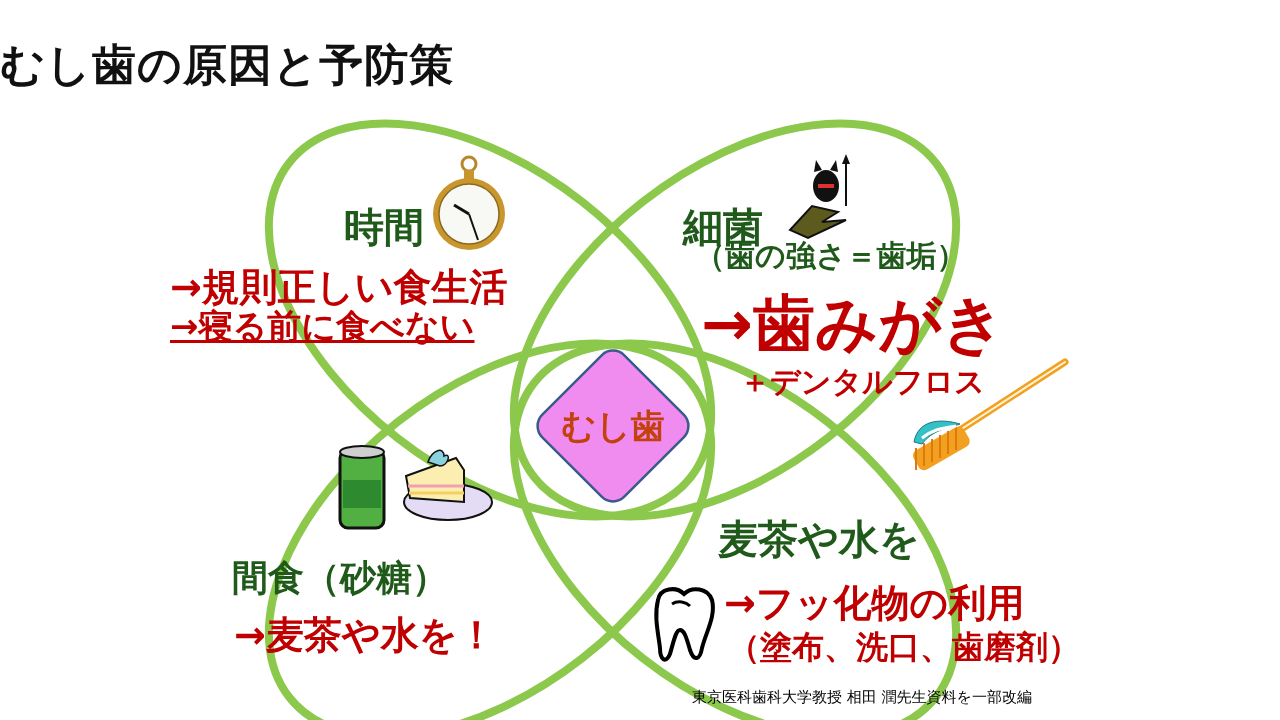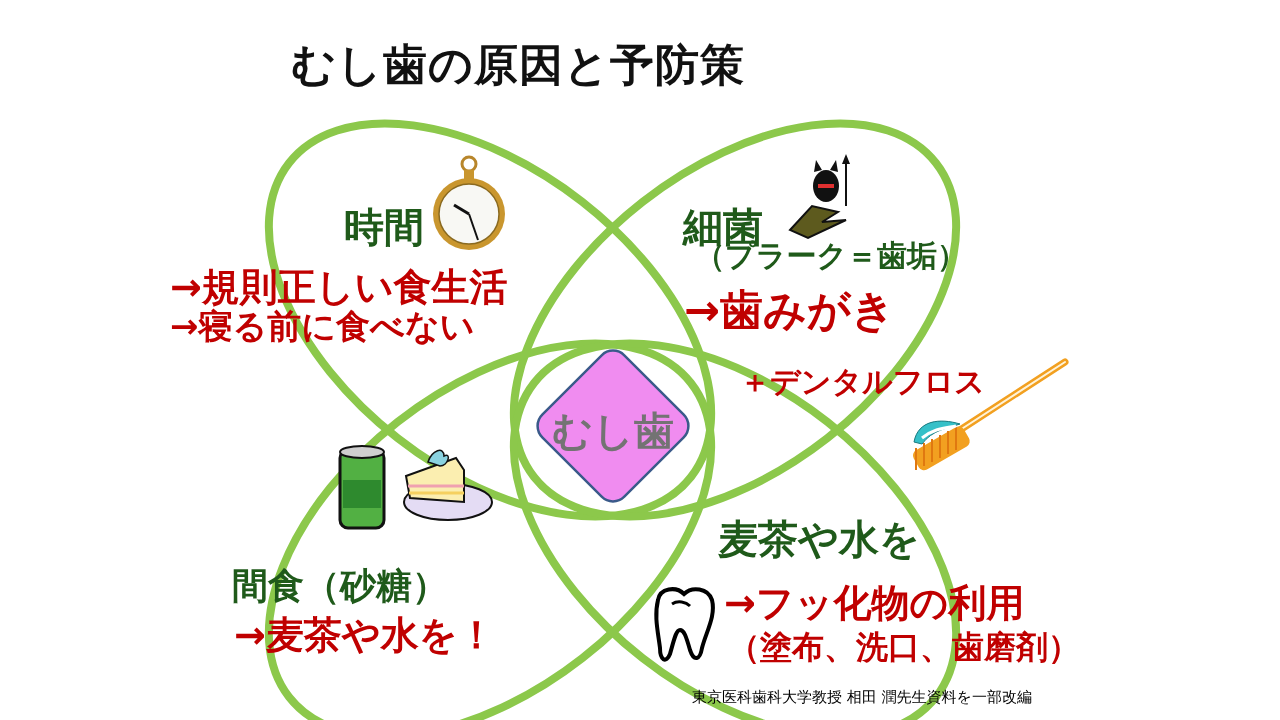--- a/index.html
+++ b/index.html
@@ -1,23 +1,23 @@
 <!DOCTYPE html>
 <html><head>
 <meta charset="utf-8">
 <style>
   html, body { margin:0; padding:0; background:#ffffff; }
   body { width:1280px; height:720px; position:relative; overflow:hidden;
          font-family:"DejaVu Sans", "Liberation Sans", sans-serif; }
   .abs { position:absolute; white-space:nowrap; }
-  #title { left:0; width:1036px; top:36px; text-align:center; font-size:44px; font-weight:bold; color:#111; letter-spacing:1px; }
+  #title { left:0; width:1036px; top:36px; font-size:44px; font-weight:bold; color:#111; letter-spacing:1px; }
   svg.bg { position:absolute; left:0; top:0; }
   .green { color:#1f5a1a; font-weight:bold; }
   .red { color:#c00000; font-weight:bold; }
-  .center-label { font-size:40px; font-weight:bold; color:#737373; }
+  .center-label { font-size:34px; font-weight:bold; color:#c2410c; }
   .credit { font-size:15px; color:#000;margin-left:36px; }
 </style>
 </head>
 <body>
 
 <svg class="bg" width="1280" height="720">
   <g fill="none" stroke="#8cc84b" stroke-width="8">
     <ellipse cx="490" cy="320" rx="255" ry="150" transform="rotate(38 490 320)"></ellipse>
     <ellipse cx="735" cy="320" rx="255" ry="150" transform="rotate(-38 735 320)"></ellipse>
     <ellipse cx="490" cy="540" rx="255" ry="150" transform="rotate(-38 490 540)"></ellipse>
@@ -78,29 +78,29 @@
   <g>
     <path d="M658 600 C660 588 676 586 684 594 C692 586 708 588 712 600 C716 616 706 632 702 648 C700 660 694 662 690 650 C686 636 684 630 680 630 C676 630 674 640 670 654 C666 664 660 660 660 648 C658 632 654 616 658 600 Z" fill="#fff" stroke="#000" stroke-width="4"></path>
     <path d="M672 604 C678 600 686 602 690 606" stroke="#000" stroke-width="3" fill="none"></path>
   </g>
 </svg>
 
 <div id="title" class="abs">むし歯の原因と予防策</div>
 
 <div class="abs green" style="left:318px; top:200px; font-size:40px;margin-left:26px;">時間</div>
 <div class="abs red" style="left:170px; top:262px; font-size:38px;text-align:center;">→規則正しい食生活</div>
-<div class="abs red" style="left:170px; top:304px; font-size:34px;">→寝る前に食べない</div>
+<div class="abs red" style="left:170px; top:304px; font-size:34px;text-decoration:underline;">→寝る前に食べない</div>
 
 <div class="abs green" style="left:683px; top:188px; font-size:40px;margin-top:12px;">細菌</div>
-<div class="abs green" style="left:695px; top:236px; font-size:30px;">（プラーク＝歯垢）</div>
-<div class="abs red" style="left:684px; top:282px; font-size:43px;">→歯みがき</div>
+<div class="abs green" style="left:695px; top:236px; font-size:30px;">（歯の強さ＝歯垢）</div>
+<div class="abs red" style="left:701px; top:282px; font-size:62px;">→歯みがき</div>
 <div class="abs red" style="left:740px; top:362px; font-size:30px;">＋デンタルフロス</div>
 
 <div class="abs center-label" style="left:548px; top:404px; width:130px; text-align:center;">むし歯</div>
 
-<div class="abs green" style="left:232px; top:554px; font-size:36px;margin-top:8px;">間食（砂糖）</div>
+<div class="abs green" style="left:232px; top:554px; font-size:36px;">間食（砂糖）</div>
 <div class="abs red" style="left:234px; top:610px; font-size:38px;">→麦茶や水を！</div>
 
 <div class="abs green" style="left:718px; top:512px; font-size:40px;">麦茶や水を</div>
 <div class="abs red" style="left:724px; top:578px; font-size:38px;">→フッ化物の利用</div>
 <div class="abs red" style="left:728px; top:626px; font-size:32px;">（塗布、洗口、歯磨剤）</div>
 
 <div class="abs credit" style="left:656px; top:688px;">東京医科歯科大学教授 相田 潤先生資料を一部改編</div>
 
 </body></html>

